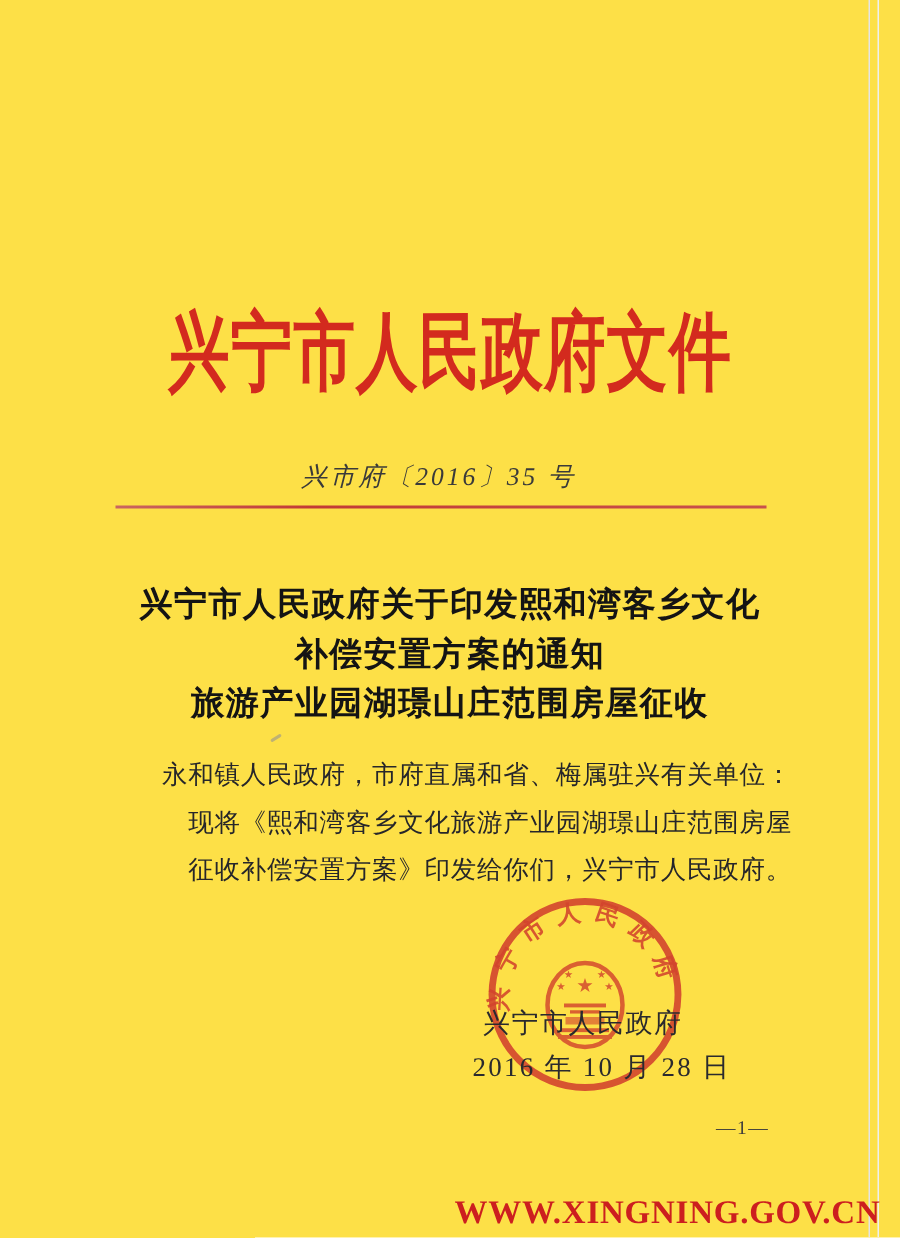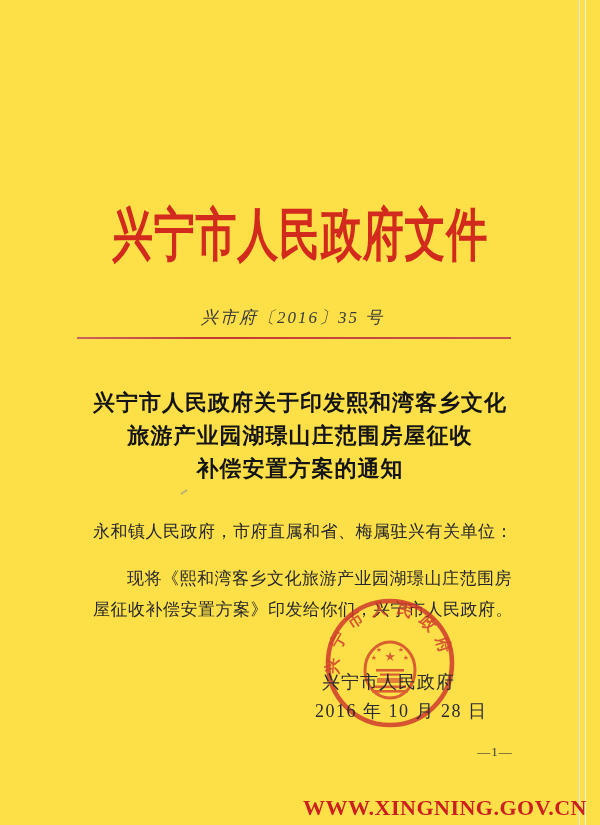--- a/index.html
+++ b/index.html
@@ -55,21 +55,21 @@
     line-height:33px;
     letter-spacing:1px;
   }
   .body-text{
     position:absolute;top:500px;left:77px;width:452px;
     color:#26262a;
     font-size:17px;
     line-height:31px;
     letter-spacing:0.5px;
   }
-  .body-text p{margin:16px;}
+  .body-text p{margin:1px;text-align:right;}
   .body-text .indent{text-indent:2em;}
   .seal{
     position:absolute;left:322px;top:595px;width:136px;height:136px;
     filter:blur(0.3px);
     opacity:.92;
   }
   .signature{
     position:absolute;left:322px;top:670px;
     color:#2a2a2e;
     font-size:18px;
@@ -111,22 +111,22 @@
   <div class="speckle"></div>
 
   <div class="header-title">兴宁市人民政府文件</div>
 
   <div class="doc-number">兴市府〔2016〕35 号</div>
 
   <div class="red-line"></div>
 
   <div class="doc-title">
     <div>兴宁市人民政府关于印发熙和湾客乡文化</div>
+    <div>补偿安置方案的通知</div>
     <div>旅游产业园湖璟山庄范围房屋征收</div>
-    <div>补偿安置方案的通知</div>
   </div>
 
   <div class="body-text">
     <p>永和镇人民政府，市府直属和省、梅属驻兴有关单位：</p>
     <p class="indent">现将《熙和湾客乡文化旅游产业园湖璟山庄范围房屋征收补偿安置方案》印发给你们，兴宁市人民政府。</p>
   </div>
 
   <svg class="seal" viewBox="0 0 136 136" aria-hidden="true">
     <defs>
       <path id="sealArc" d="M 19.4,89 A 52,52 0 1 1 116.6,89" fill="none"></path>

